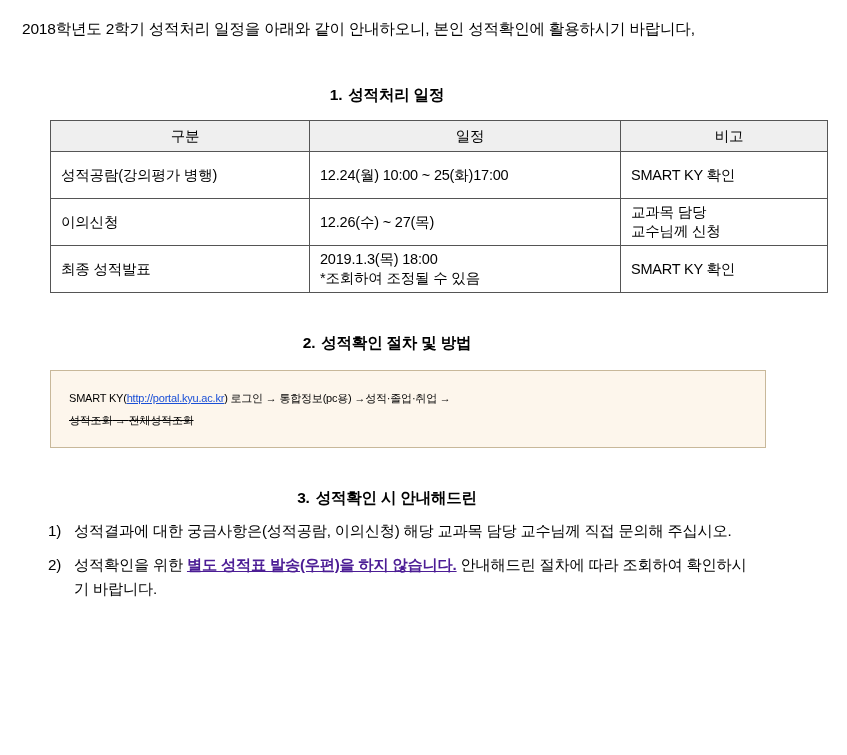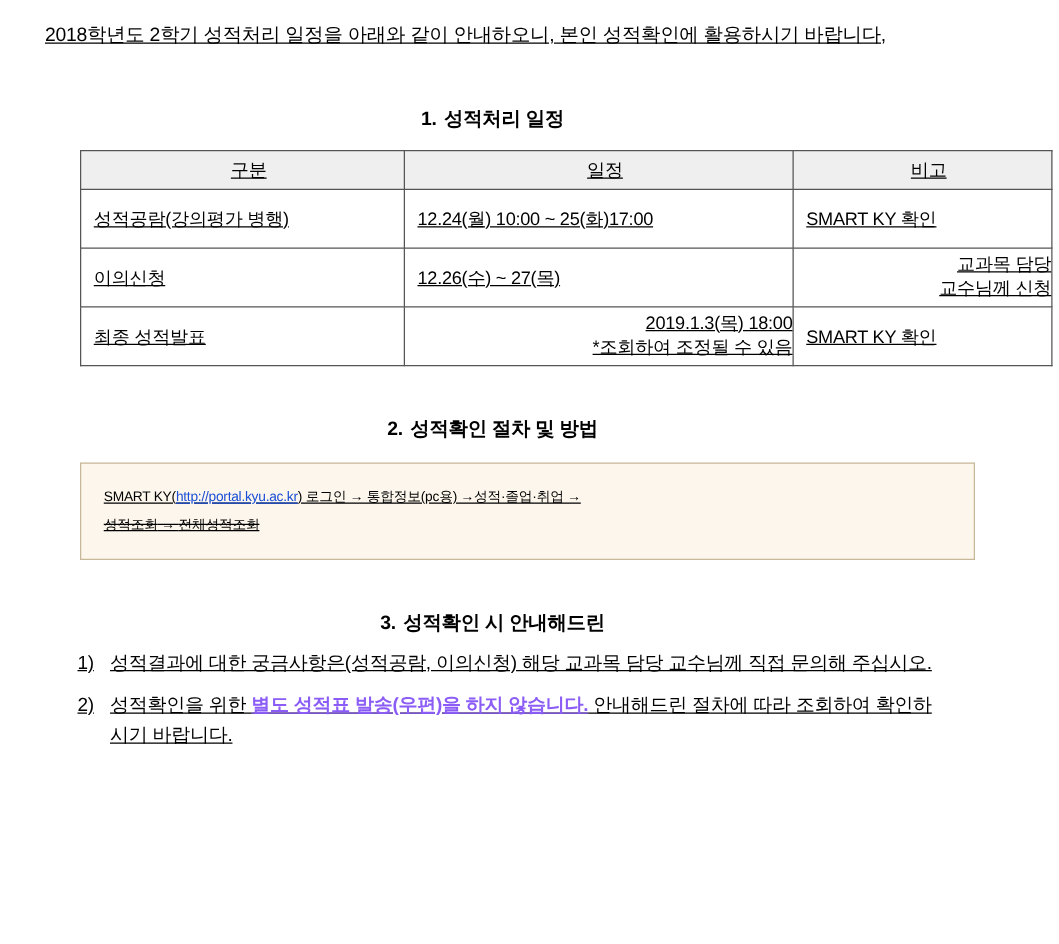--- a/index.html
+++ b/index.html
@@ -10,24 +10,23 @@
   body {
     width: 847px;
     height: 755px;
     font-family: "Liberation Sans", sans-serif;
     color: #000000;
     font-size: 15px;
     position: relative;
     overflow: hidden;
   }
   .page {
-    padding: 10px 22px 0 36px;
+    padding: 10px 22px 0 22px;
     box-sizing: border-box;
     width: 770px;
-    text-decoration: underline;
   }
   .intro {
     font-size: 15.5px;
     line-height: 1.62;
     letter-spacing: -0.2px;
     margin: 0 0 6px 0;
     padding-top: 6px;
   }
   .section-head {
     font-size: 15.5px;
@@ -65,21 +64,21 @@
     height: 46px;
     vertical-align: middle;
   }
   .c1 { width: 248px; padding-left: 10px !important; }
   .c2 { width: 300px; padding-left: 10px !important; }
   .c3 { width: 196px; padding-left: 10px !important; }
   .cell-sub {
     display: block;
     font-size: 14.5px;
   }
-  .cell-line2 { line-height: 1.35; text-align: right; }
+  .cell-line2 { line-height: 1.35; }
 
   .box {
     margin: 16px 0 0 28px;
     width: 716px;
     background: #fdf6ec;
     border: 1px solid #c8b89a;
     padding: 16px 18px 16px 18px;
     box-sizing: border-box;
     line-height: 2.0;
     font-size: 11px;
@@ -104,21 +103,21 @@
     letter-spacing: -0.2px;
   }
   ol.notes .mk {
     width: 26px;
     flex: 0 0 26px;
   }
   ol.notes .bd {
     flex: 1 1 auto;
   }
   .emph {
-    color: #8b5cf6;
+    color: #4c1d95;
     font-weight: bold;
     text-decoration: underline;
   }
 </style>
 </head>
 <body>
 
 <div class="page">
 
   <p class="intro">2018학년도 2학기 성적처리 일정을 아래와 같이 안내하오니, 본인 성적확인에 활용하시기 바랍니다,</p>

